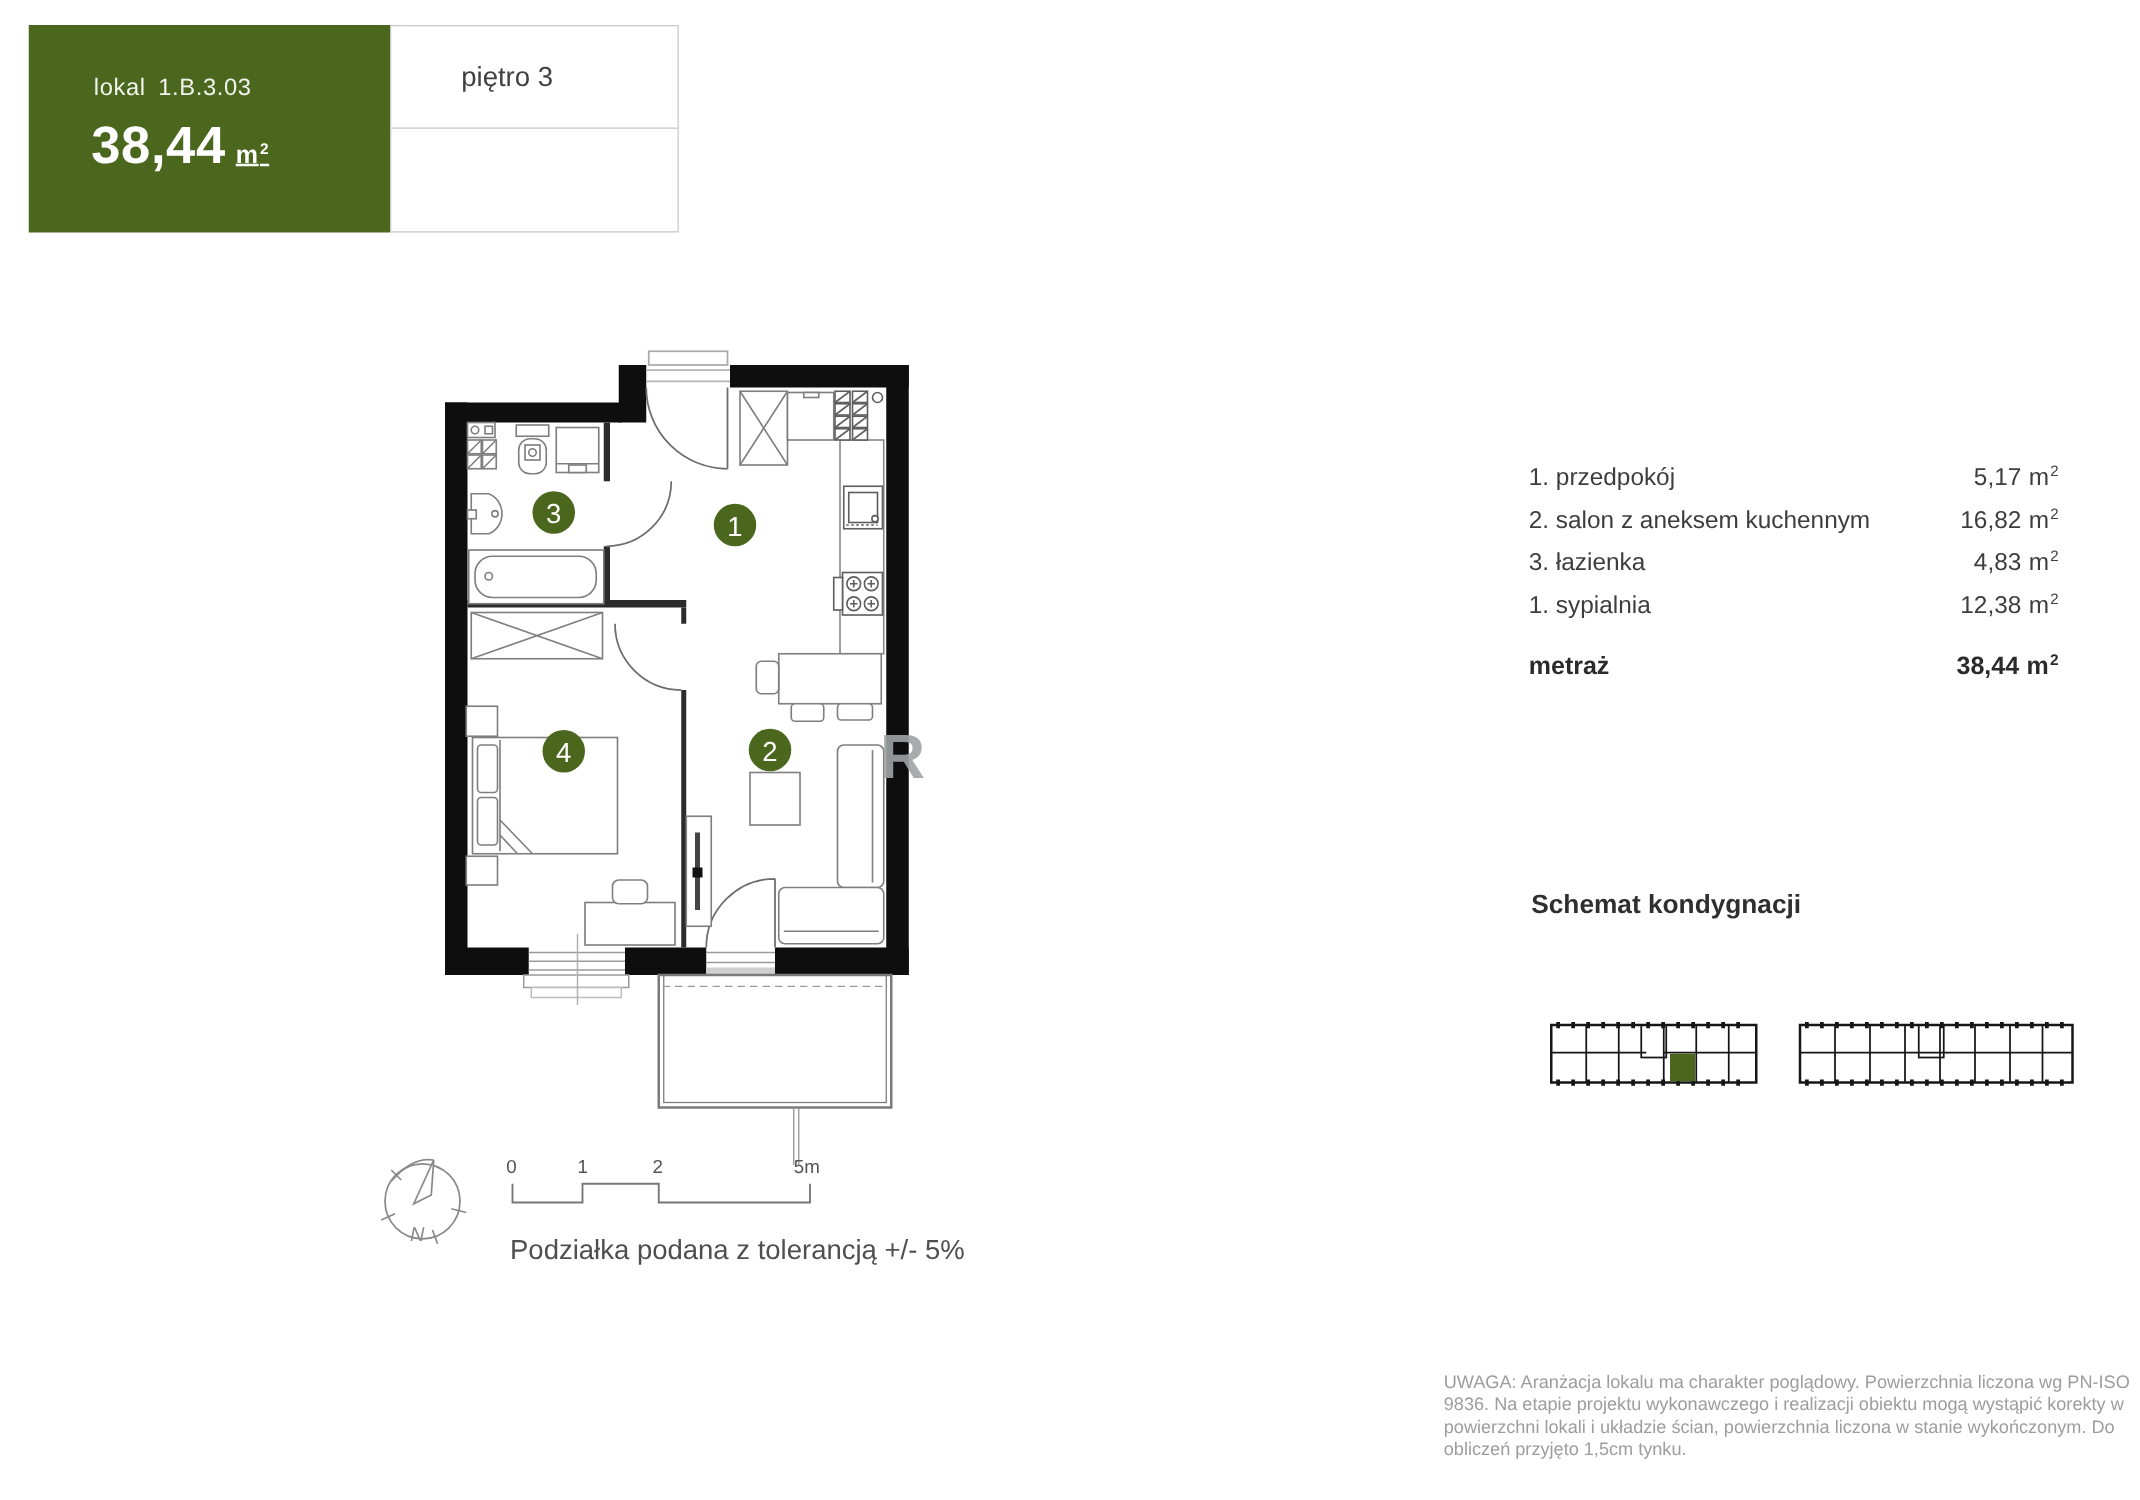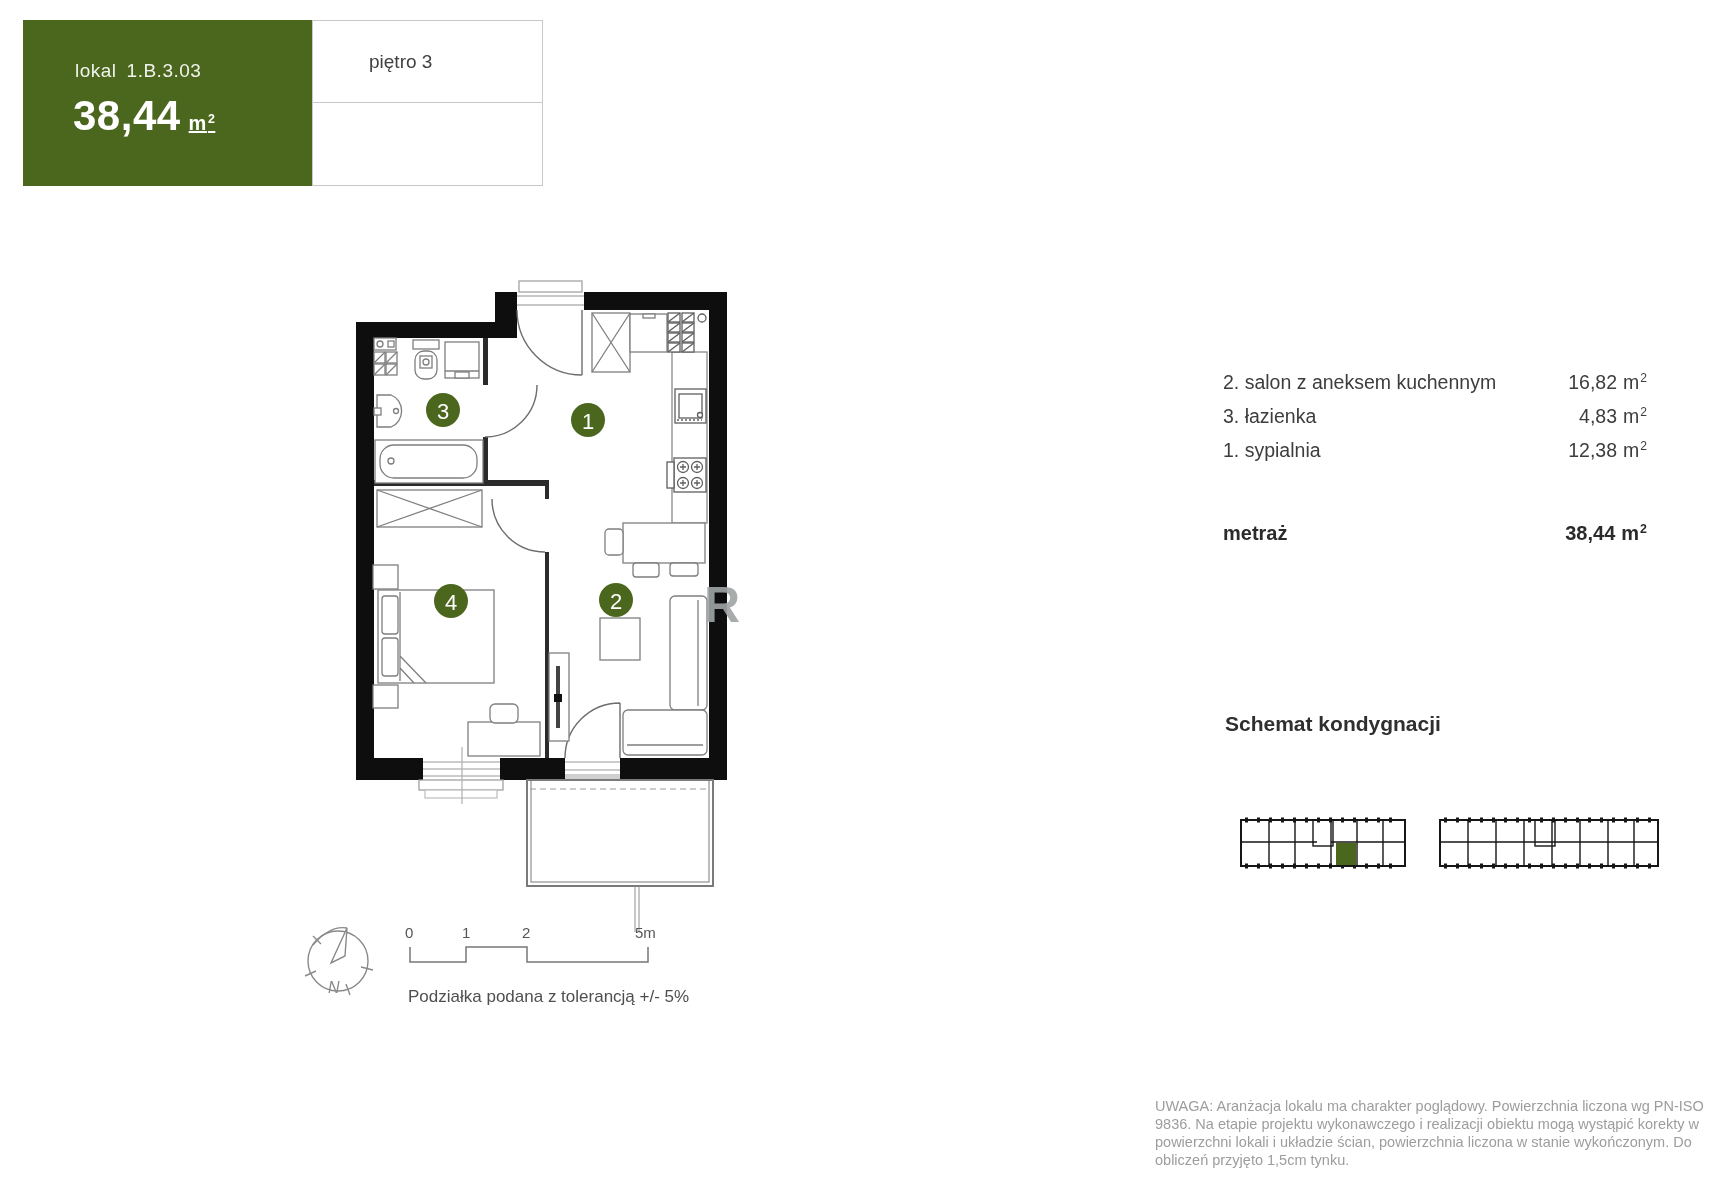--- a/index.html
+++ b/index.html
@@ -12,40 +12,40 @@
                background:var(--green); color:#fff; }
   .hdr-lokal { position:absolute; left:52px; top:40px; font-size:19px; color:rgba(255,255,255,.92);
                letter-spacing:.5px; }
   .hdr-lokal .id { margin-left:10px;text-align:right; }
   .hdr-area  { position:absolute; left:50px; top:72px; font-size:42px; font-weight:700; letter-spacing:.5px; }
   .hdr-unit  { font-size:20px; font-weight:700; margin-left:8px;text-decoration:underline; }
   .sup { font-size:62%; position:relative; top:-0.55em; margin-left:1px; }
   .hdr-white { position:absolute; left:312px; top:20px; width:231px; height:166px;
                border:1px solid #c8c8c8; background:#fff; }
   .hdr-row { height:82px; display:flex; align-items:center; padding-left:56px;
-             font-size:19px; color:#414141; }
+             font-size:22px; color:#414141; }
   .hdr-row:first-child { border-bottom:1px solid #c8c8c8; }
 
   
   .room-list { position:absolute; left:1223px; top:365px; width:424px; }
   .room-row { display:flex; justify-content:space-between; align-items:center;
               height:34px; font-size:19.5px; color:#3d3d3d; }
   .room-row .val { white-space:nowrap; }
   .u { margin-left:6px; }
   .total-row { position:absolute; left:1223px; top:516px; width:424px;
                display:flex; justify-content:space-between; align-items:center;
                height:34px; font-size:20px; font-weight:700; color:#2b2b2b; }
 
   .schemat-title { position:absolute; left:1225px; top:712px; font-size:21px;
                    font-weight:700; color:#2f2f2f; }
 
   .disclaimer { position:absolute; left:1155px; top:1097px; width:560px;
                 font-size:14.5px; line-height:18px; color:#9d9d9d; }
 
-  .scale-caption { position:absolute; left:408px; top:987px; font-size:17px; color:#4f4f4f; }
+  .scale-caption { position:absolute; left:408px; top:987px; font-size:22px; color:#4f4f4f; }
 
   svg text { font-family:"Liberation Sans", sans-serif; }
   :root { --green:#4b671d; }
 </style>
 </head>
 <body>
 
 <div id="stage">
 
   <div class="hdr-green">
@@ -231,20 +231,24 @@
       <text x="462" y="938" font-size="15" fill="#555">1</text>
       <text x="522" y="938" font-size="15" fill="#555">2</text>
       <text x="635" y="938" font-size="15" fill="#555">5m</text>
     </g>
   </svg>
 
   <div class="scale-caption">Podziałka podana z tolerancją +/- 5%</div>
 
   <div class="room-list">
     <div class="room-row">
+      <span>1. przedpokój</span>
+      <span class="val"><span>5,17</span><span class="u"><span>m</span><span class="sup">2</span></span></span>
+    </div>
+    <div class="room-row">
       <span>2. salon z aneksem kuchennym</span>
       <span class="val"><span>16,82</span><span class="u"><span>m</span><span class="sup">2</span></span></span>
     </div>
     <div class="room-row">
       <span>3. łazienka</span>
       <span class="val"><span>4,83</span><span class="u"><span>m</span><span class="sup">2</span></span></span>
     </div>
     <div class="room-row">
       <span>1. sypialnia</span>
       <span class="val"><span>12,38</span><span class="u"><span>m</span><span class="sup">2</span></span></span>

